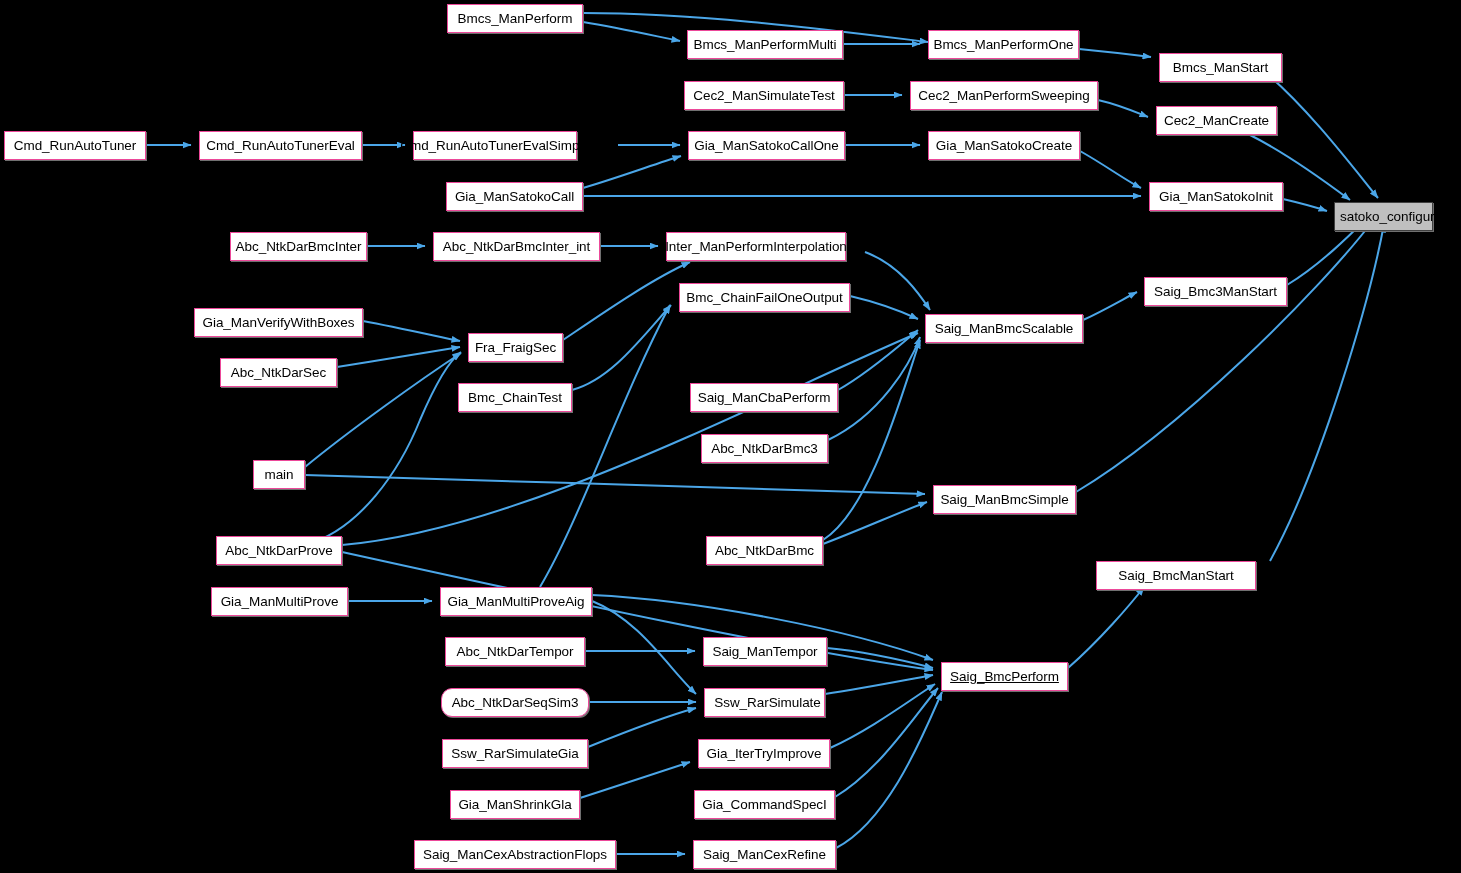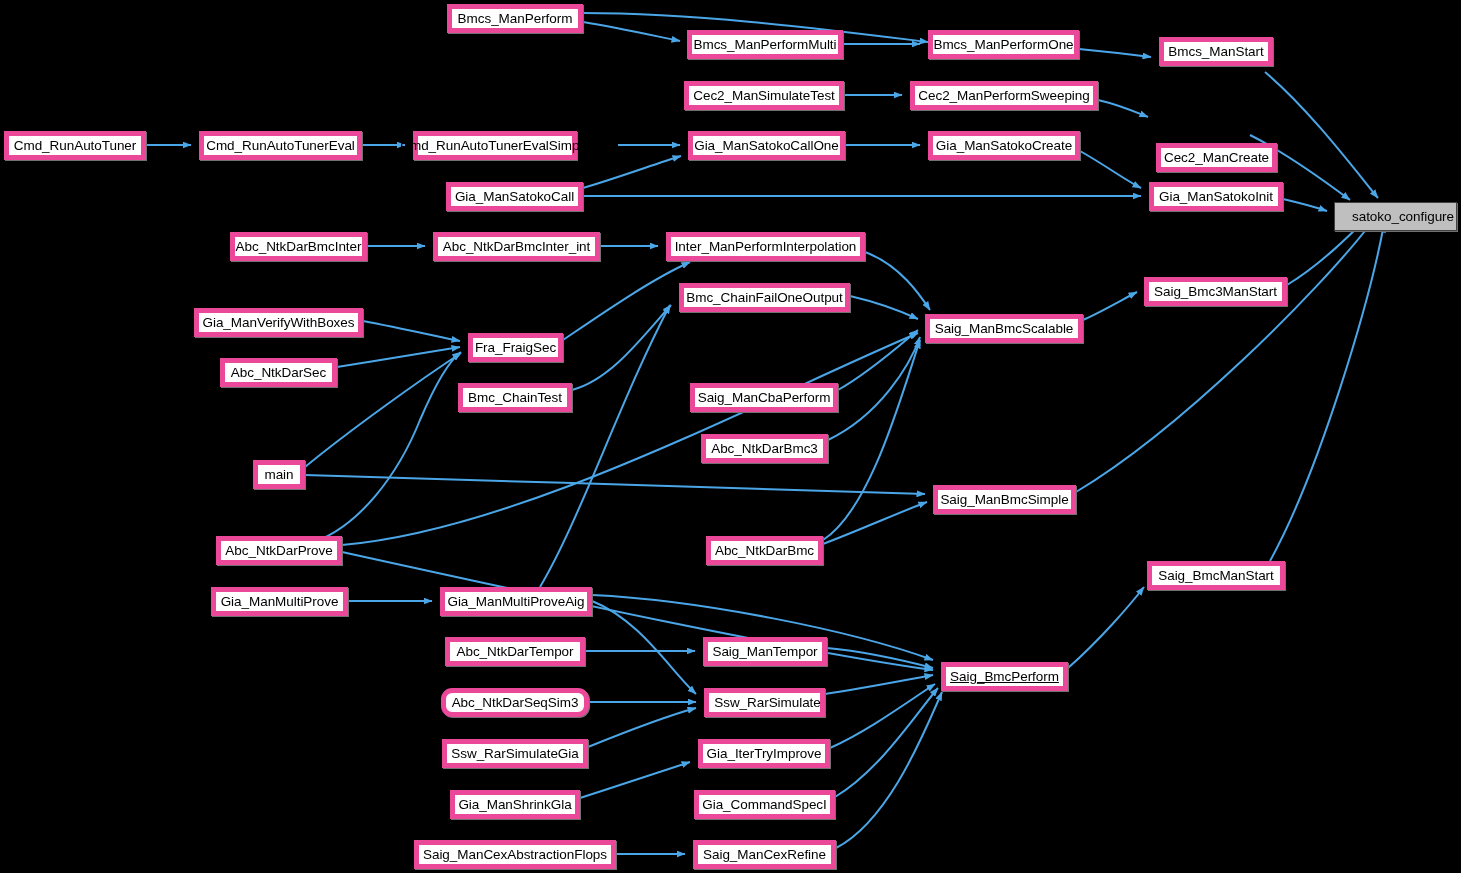--- a/index.html
+++ b/index.html
@@ -21,21 +21,21 @@
     left: 0;
     top: 0;
     width: 1461px;
     height: 873px;
     pointer-events: none;
   }
   .node {
     position: absolute;
     box-sizing: border-box;
     background: #FFFFFF;
-    border: 5px solid #ec4899;
+    border: 1px solid #ec4899;
     color: #000000;
     font-size: 13.5px;
     line-height: 1;
     display: flex;
     align-items: center;
     justify-content: center;
     white-space: nowrap;
     height: 29px;
     padding: 0 9px;
     box-shadow: 1px 1px 0 0 #707070;
@@ -110,49 +110,49 @@
         <path d="M 342,552 C 560,600 790,650 933,670" fill="none" stroke="#4ba6e8" stroke-width="2" marker-end="url(#arrowhead)"></path>
         <path d="M 592,595 C 700,600 850,630 933,660" fill="none" stroke="#4ba6e8" stroke-width="2" marker-end="url(#arrowhead)"></path>
         <path d="M 1068,668 C 1100,640 1130,605 1144,587" fill="none" stroke="#4ba6e8" stroke-width="2" marker-end="url(#arrowhead)"></path>
       </g>
   </svg>
 
   <div id="nodes-group">
       <div class="node" style="left: 447px; top: 4px; width: 136px;">Bmcs_ManPerform</div>
       <div class="node" style="left: 687px; top: 30px; width: 156px;">Bmcs_ManPerformMulti</div>
       <div class="node" style="left: 928px; top: 30px; width: 151px;">Bmcs_ManPerformOne</div>
-      <div class="node" style="left: 1159px; top: 37px; width: 114px;">Bmcs_ManStart</div>
+      <div class="node" style="left: 1159px; top: 53px; width: 123px;">Bmcs_ManStart</div>
       <div class="node" style="left: 684px; top: 81px; width: 160px;">Cec2_ManSimulateTest</div>
       <div class="node" style="left: 910px; top: 81px; width: 188px;">Cec2_ManPerformSweeping</div>
-      <div class="node" style="left: 1156px; top: 106px; width: 121px; margin-top: 37px;">Cec2_ManCreate</div>
+      <div class="node" style="left: 1156px; top: 106px; width: 121px;">Cec2_ManCreate</div>
       <div class="node" style="left: 4px; top: 131px; width: 142px;">Cmd_RunAutoTuner</div>
       <div class="node" style="left: 199px; top: 131px; width: 163px;">Cmd_RunAutoTunerEval</div>
       <div class="node" style="left: 413px; top: 131px; width: 164px;">Cmd_RunAutoTunerEvalSimple</div>
       <div class="node" style="left: 688px; top: 131px; width: 157px;">Gia_ManSatokoCallOne</div>
       <div class="node" style="left: 928px; top: 131px; width: 152px; text-align: center;">Gia_ManSatokoCreate</div>
       <div class="node" style="left: 1149px; top: 182px; width: 134px;">Gia_ManSatokoInit</div>
-      <div class="node highlight" style="left: 1334px; top: 202px; width: 123px; padding-left: 24px;">satoko_configure</div>
+      <div class="node highlight" style="left: 1334px; top: 202px; width: 99px; padding-left: 24px;">satoko_configure</div>
       <div class="node" style="left: 446px; top: 182px; width: 137px;">Gia_ManSatokoCall</div>
       <div class="node" style="left: 210px; top: 232px; width: 137px; margin-left: 20px;">Abc_NtkDarBmcInter</div>
       <div class="node" style="left: 433px; top: 232px; width: 167px;">Abc_NtkDarBmcInter_int</div>
-      <div class="node" style="left: 666px; top: 232px; width: 199px;">Inter_ManPerformInterpolation</div>
+      <div class="node" style="left: 666px; top: 232px; width: 180px;">Inter_ManPerformInterpolation</div>
       <div class="node" style="left: 679px; top: 283px; width: 171px;">Bmc_ChainFailOneOutput</div>
       <div class="node" style="left: 1144px; top: 277px; width: 143px;">Saig_Bmc3ManStart</div>
       <div class="node" style="left: 194px; top: 308px; width: 169px;">Gia_ManVerifyWithBoxes</div>
       <div class="node" style="left: 925px; top: 314px; width: 158px;">Saig_ManBmcScalable</div>
       <div class="node" style="left: 468px; top: 333px; width: 95px;">Fra_FraigSec</div>
       <div class="node" style="left: 220px; top: 358px; width: 117px;">Abc_NtkDarSec</div>
       <div class="node" style="left: 458px; top: 383px; width: 114px;">Bmc_ChainTest</div>
       <div class="node" style="left: 690px; top: 383px; width: 148px;">Saig_ManCbaPerform</div>
       <div class="node" style="left: 701px; top: 434px; width: 127px;">Abc_NtkDarBmc3</div>
       <div class="node" style="left: 253px; top: 460px; width: 52px;">main</div>
       <div class="node" style="left: 933px; top: 485px; width: 143px;">Saig_ManBmcSimple</div>
       <div class="node" style="left: 216px; top: 536px; width: 126px;">Abc_NtkDarProve</div>
       <div class="node" style="left: 706px; top: 536px; width: 117px;">Abc_NtkDarBmc</div>
-      <div class="node" style="left: 1147px; top: 561px; width: 138px;">Saig_BmcManStart</div>
+      <div class="node" style="left: 1096px; top: 561px; width: 160px;">Saig_BmcManStart</div>
       <div class="node" style="left: 211px; top: 587px; width: 137px;">Gia_ManMultiProve</div>
       <div class="node" style="left: 440px; top: 587px; width: 152px;">Gia_ManMultiProveAig</div>
       <div class="node" style="left: 445px; top: 637px; width: 140px;">Abc_NtkDarTempor</div>
       <div class="node" style="left: 703px; top: 637px; width: 124px;">Saig_ManTempor</div>
       <div class="node" style="left: 941px; top: 662px; width: 127px; text-decoration: underline;">Saig_BmcPerform</div>
       <div class="node" style="left: 441px; top: 688px; width: 148px; border-radius: 11px;">Abc_NtkDarSeqSim3</div>
       <div class="node" style="left: 704px; top: 688px; width: 121px; padding-left: 15px;">Ssw_RarSimulate</div>
       <div class="node" style="left: 442px; top: 739px; width: 146px;">Ssw_RarSimulateGia</div>
       <div class="node" style="left: 698px; top: 739px; width: 132px;">Gia_IterTryImprove</div>
       <div class="node" style="left: 450px; top: 790px; width: 130px;">Gia_ManShrinkGla</div>

